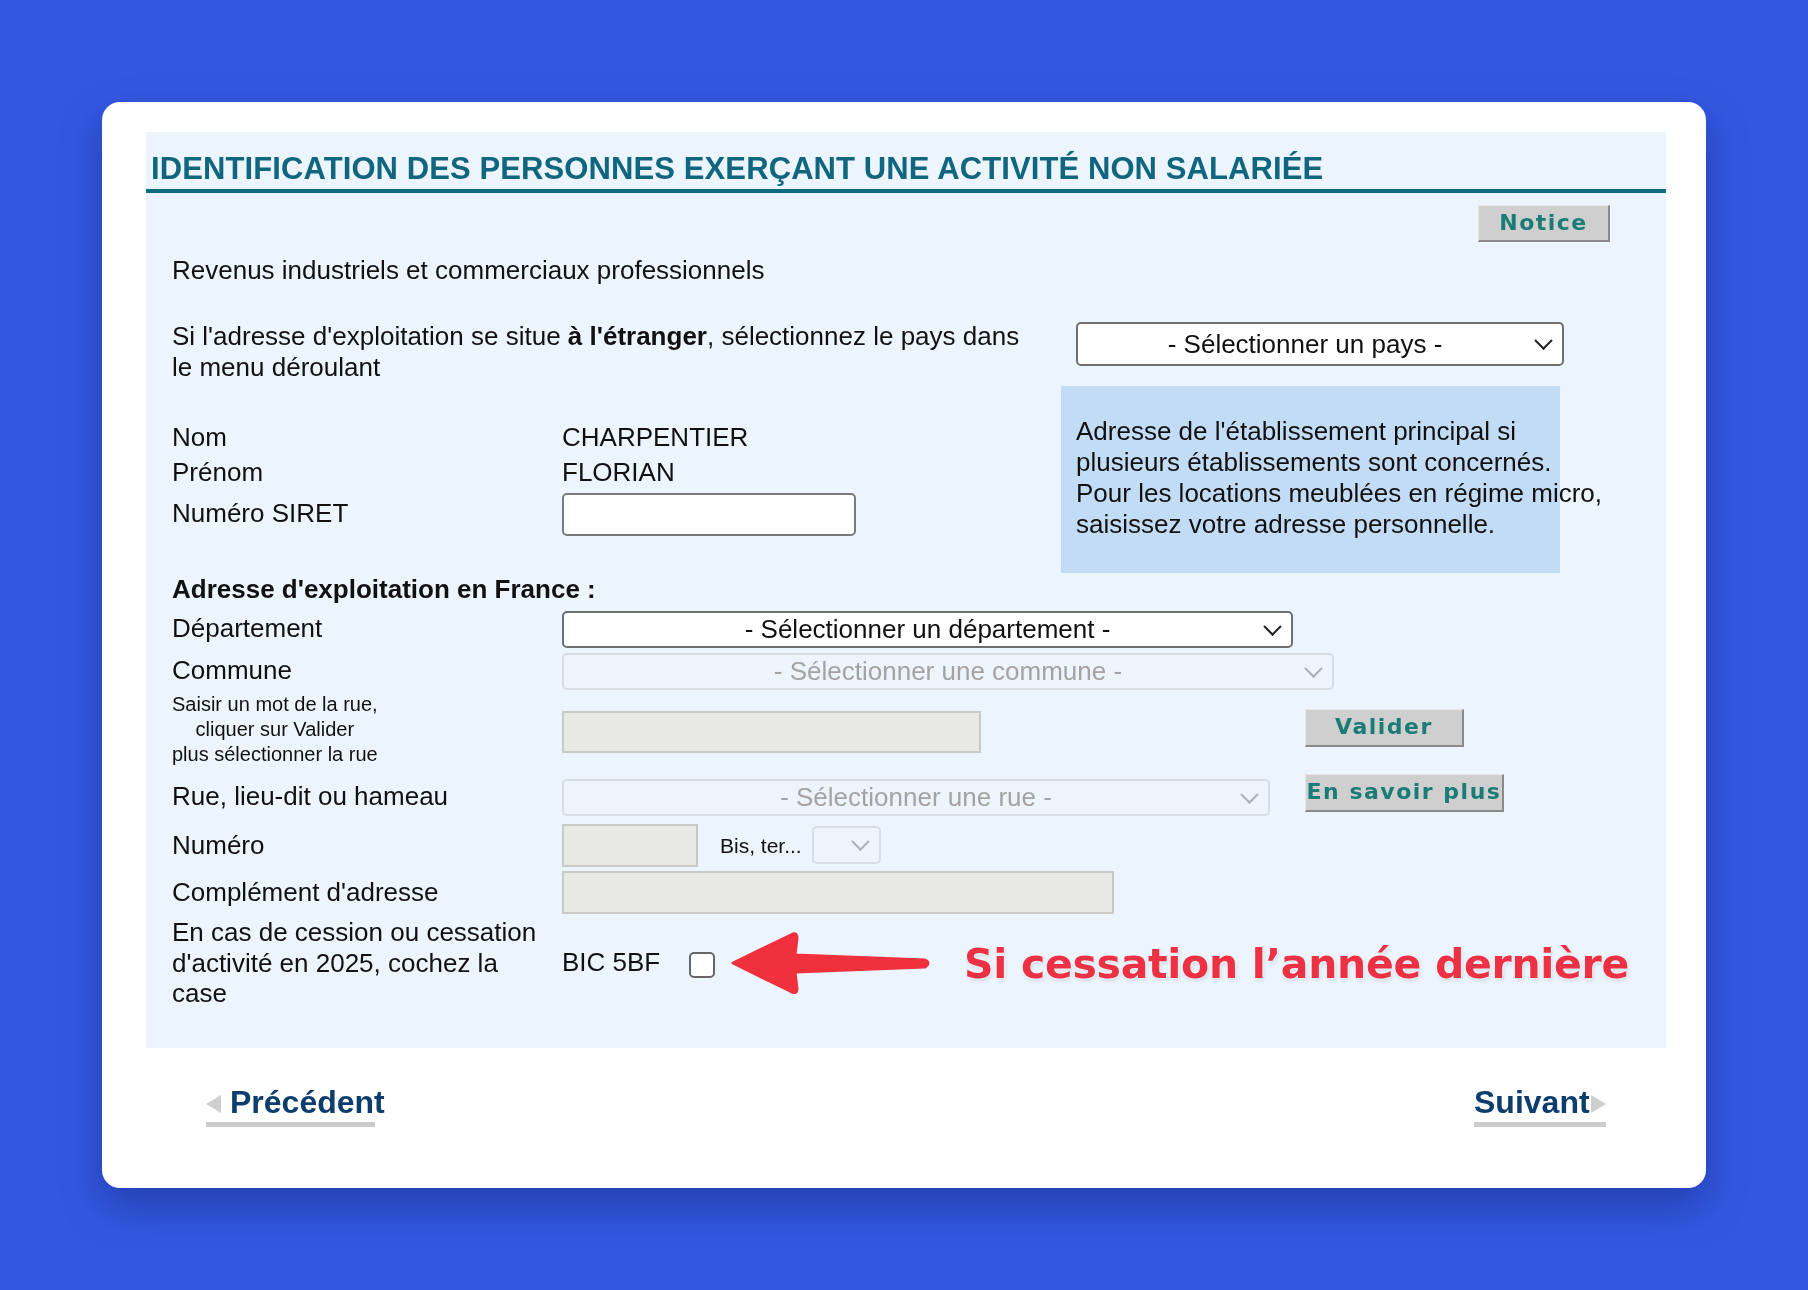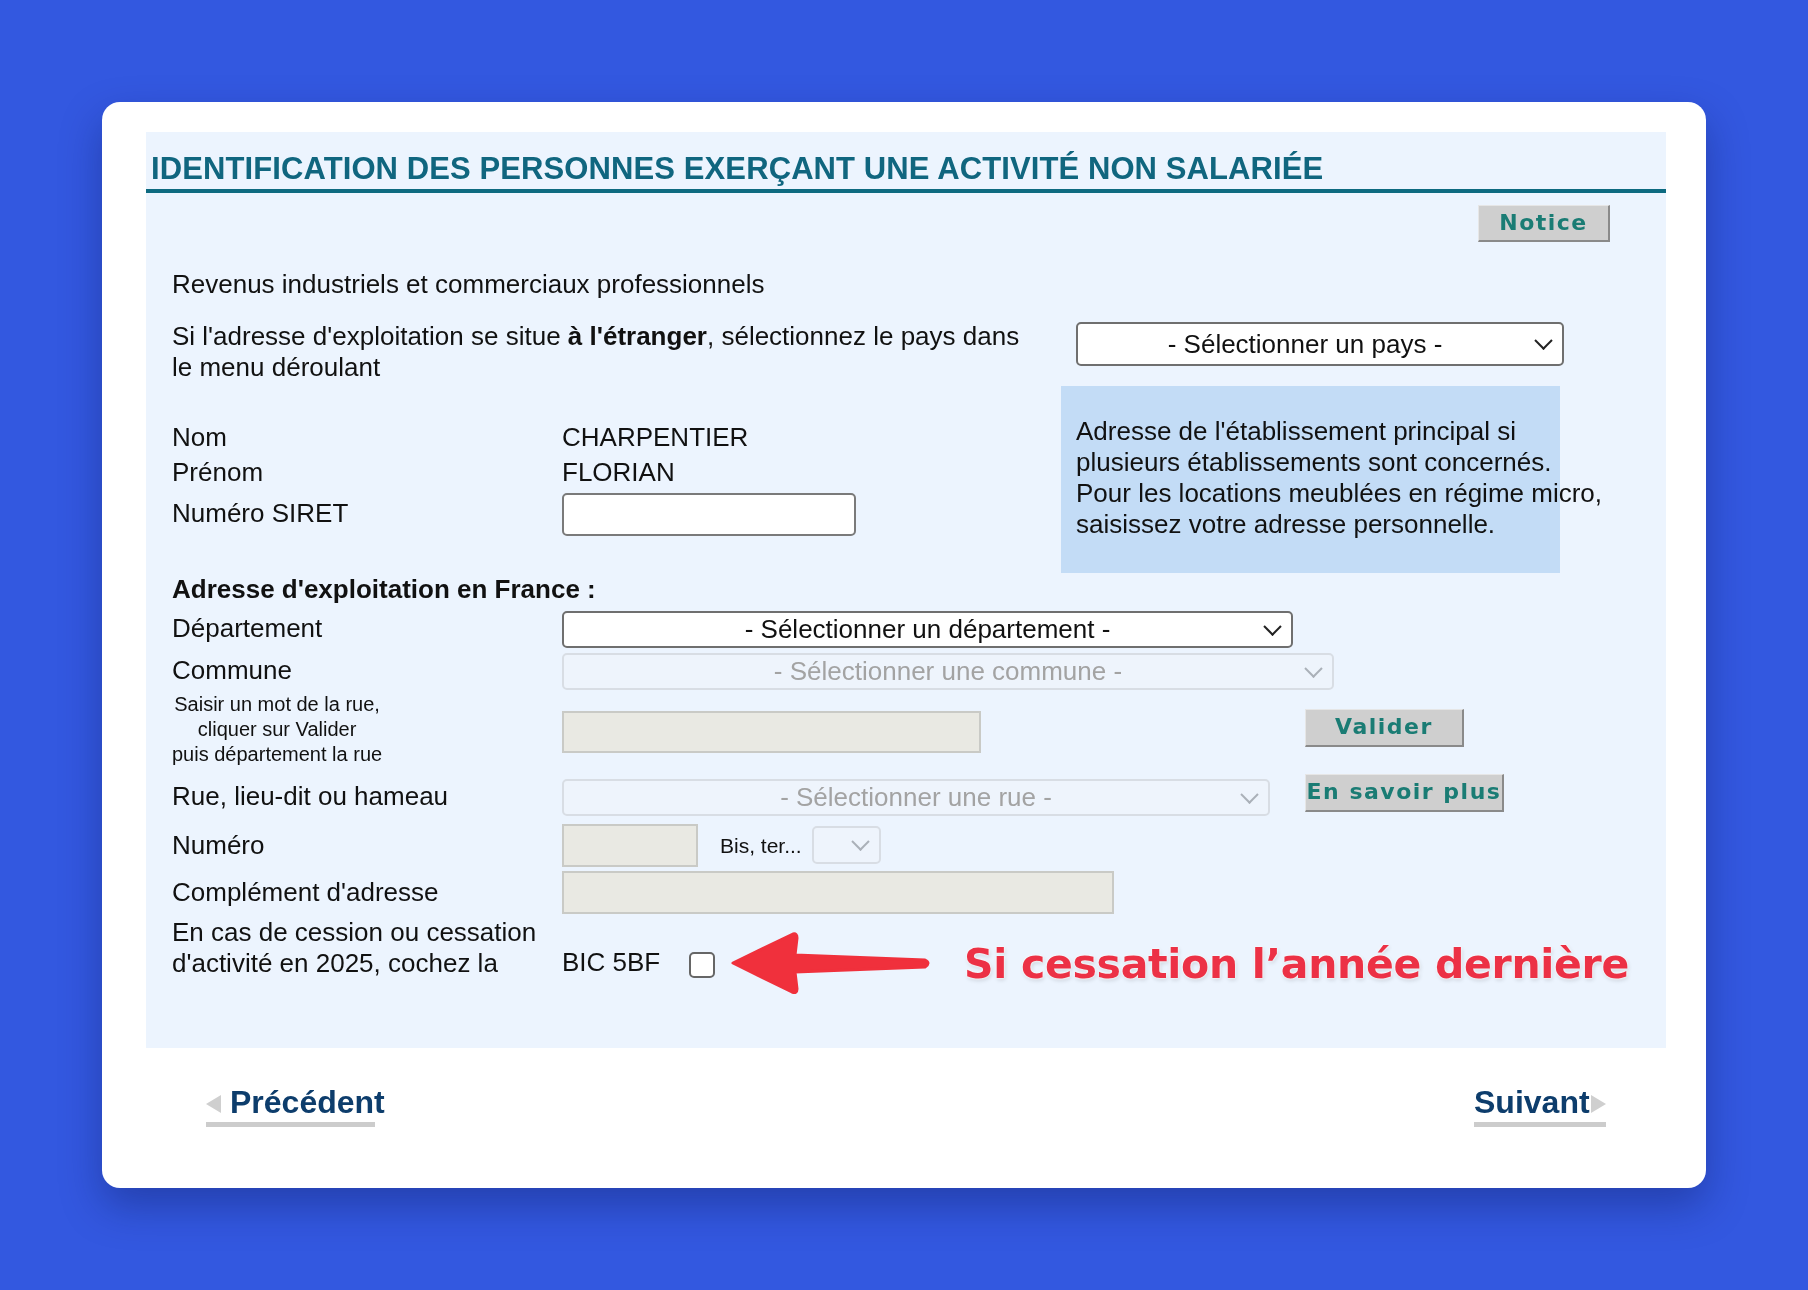--- a/index.html
+++ b/index.html
@@ -79,21 +79,21 @@
 <body>
 
 <div class="card"></div>
 <div class="panel"></div>
 
 <div class="abs title">IDENTIFICATION DES PERSONNES EXERÇANT UNE ACTIVITÉ NON SALARIÉE</div>
 <div class="abs title-rule"></div>
 
 <div class="btn-grey" style="left:1478px; top:205px; width:132px; height:37px; line-height:33px;">Notice</div>
 
-<div class="abs txt" style="left:172px; top:269px;">Revenus industriels et commerciaux professionnels</div>
+<div class="abs txt" style="left:172px; top:255px;">Revenus industriels et commerciaux professionnels</div>
 
 <div class="abs txt" style="left:172px; top:321px;">
   <span>Si l'adresse d'exploitation se situe </span><b>à l'étranger</b><span>, sélectionnez le pays dans</span><br>
   <span>le menu déroulant</span>
 </div>
 
 <div class="sel" style="left:1076px; top:322px; width:488px; height:44px;text-align:center;">
   <span style="margin-right:30px;">- Sélectionner un pays -</span>
   <span class="chev"></span>
 </div>
@@ -123,21 +123,21 @@
 
 <div class="abs txt" style="left:172px; top:655px;">Commune</div>
 <div class="sel disabled" style="left:562px; top:653px; width:772px; height:37px;">
   <span>- Sélectionner une commune -</span>
   <span class="chev"></span>
 </div>
 
 <div class="abs small" style="left:172px; top:692px;">
   <div>Saisir un mot de la rue,</div>
   <div>cliquer sur Valider</div>
-  <div>puis département la rue</div>
+  <div>plus sélectionner la rue</div>
 </div>
 <input class="inp-dis" style="left: 562px; top: 711px; width: 419px; height: 42px;" value="">
 <div class="btn-grey" style="left:1305px; top:709px; width:159px; height:38px; line-height:34px;">Valider</div>
 
 <div class="abs txt" style="left:172px; top:781px;">Rue, lieu-dit ou hameau</div>
 <div class="sel disabled" style="left:562px; top:779px; width:708px; height:37px;">
   <span>- Sélectionner une rue -</span>
   <span class="chev"></span>
 </div>
 <div class="btn-grey" style="left:1305px; top:774px; width:199px; height:38px; line-height:33px;">En savoir plus</div>
@@ -149,20 +149,21 @@
   <span></span>
   <span class="chev"></span>
 </div>
 
 <div class="abs txt" style="left:172px; top:877px;">Complément d'adresse</div>
 <input class="inp-dis" style="left: 562px; top: 871px; width: 552px; height: 43px;" value="">
 
 <div class="abs txt" style="left:172px; top:917px; line-height:30.5px;">
   <div>En cas de cession ou cessation</div>
   <div>d'activité en 2025, cochez la</div>
+  <div>case</div>
 </div>
 <div class="abs txt" style="left:562px; top:947px;">BIC 5BF</div>
 <div class="abs checkbox"></div>
 
 <svg class="abs" style="left:725px; top:925px;" width="215" height="75" viewBox="0 0 215 75">
   <path d="M8 38 L68 9 Q72 8 72 13 L70 30 L200 35 Q206 38 200 42 L70 47 L72 64 Q72 69 67 67 Z" fill="#f0303c" stroke="#f0303c" stroke-width="3" stroke-linejoin="round"></path>
 </svg>
 <div class="abs annot">Si cessation l’année dernière</div>
 
 <div class="tri-left" style="left:206px; top:1095px;"></div>

